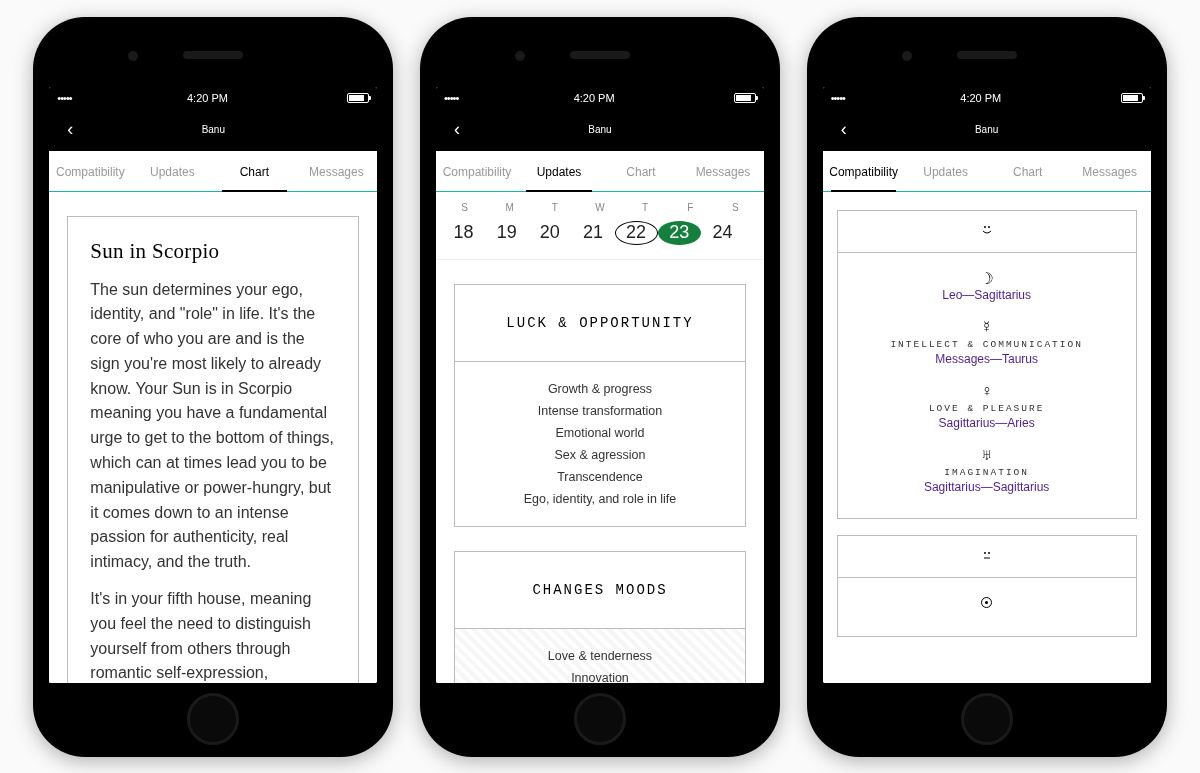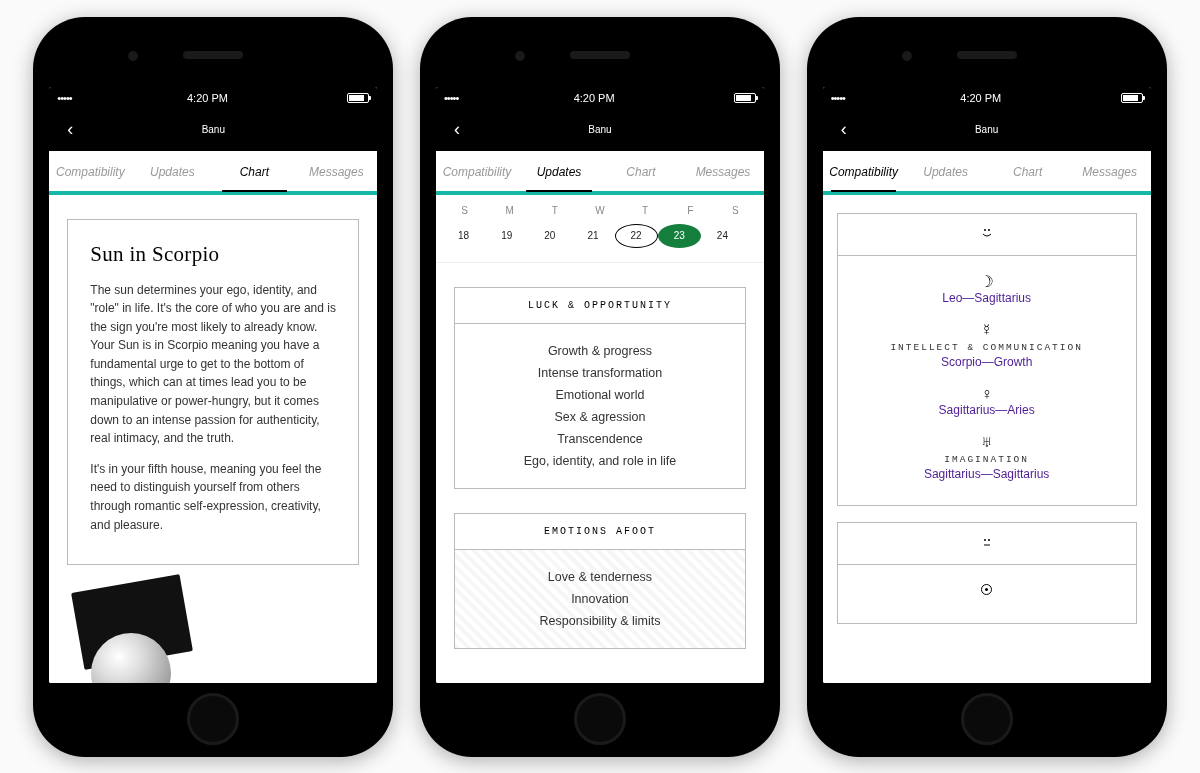--- a/index.html
+++ b/index.html
@@ -115,23 +115,22 @@
     padding: 4px 8px;
   }
   .nav-title {
     width: 100%;
     text-align: center;
     font-size: 10px;
     font-weight: 400;
   }
   .tabs {
     display: flex;
-    border-bottom: 4px solid #14b8a6;
+    border-bottom: 1px solid #14b8a6;
     background: #fff;
-    font-style: italic;
   }
   .tab {
     flex: 1;
     text-align: center;
     padding: 14px 0 12px 0;
     font-size: 12px;
     color: #999;
     cursor: pointer;
     position: relative;
   }
@@ -159,21 +158,21 @@
     padding: 22px 22px 18px 22px;
   }
   .card h2 {
     font-size: 21px;
     font-weight: 400;
     letter-spacing: 0.3px;
     margin-bottom: 14px;
     font-family: Georgia, "Times New Roman", serif;
   }
   .card p {
-    font-size: 12px;
+    font-size: 16px;
     line-height: 1.55;
     color: #333;
     margin-bottom: 12px;
   }
   .illus {
     margin-top: 18px;
     width: 140px;
     height: 130px;
     position: relative;
   }
@@ -200,21 +199,21 @@
     text-align: center;
     padding: 10px 6px 4px 6px;
     font-size: 10px;
     color: #888;
   }
   .weekdays span, .dates span { flex: 1; }
   .dates {
     display: flex;
     text-align: center;
     padding: 4px 20px 14px 6px;
-    font-size: 10px;
+    font-size: 18px;
     color: #222;
     border-bottom: 1px solid #eee;
   }
   .dates span {
     display: flex;
     align-items: center;
     justify-content: center;
   }
   .date-num {
     width: 24px; height: 24px;
@@ -224,23 +223,23 @@
     border-radius: 50%;
   }
   .date-num.outlined { border: 1px solid #000; }
   .date-num.selected { background: #15803d; color: #fff; }
   .section-card {
     margin: 24px 18px 0 18px;
     border: 1px solid #bbb;
   }
   .section-head {
     text-align: center;
-    font-size: 10px;
+    font-size: 14px;
     letter-spacing: 2px;
-    padding: 12px 0;
+    padding: 30px 0;
     border-bottom: 1px solid #bbb;
     font-family: "Courier New", monospace;
   }
   .section-body {
     padding: 16px 0;
     text-align: center;
   }
   .section-body div {
     font-size: 12.5px;
     color: #333;
@@ -396,21 +395,21 @@
             <div class="section-body">
               <div>Growth &amp; progress</div>
               <div>Intense transformation</div>
               <div>Emotional world</div>
               <div>Sex &amp; agression</div>
               <div>Transcendence</div>
               <div>Ego, identity, and role in life</div>
             </div>
           </div>
           <div class="section-card hatched">
-            <div class="section-head">EMOTIONS AFOOT</div>
+            <div class="section-head">CHANGES MOODS</div>
             <div class="section-body">
               <div>Love &amp; tenderness</div>
               <div>Innovation</div>
               <div>Responsibility &amp; limits</div>
             </div>
           </div>
         </div>
     </div>
   </div>
 </div>
@@ -447,24 +446,25 @@
               <path d="M3 8 Q7 12 11 8" stroke="#000" fill="none" stroke-width="1"></path>
             </svg></div>
           <div class="compat-body">
             <div class="compat-item">
               <div class="compat-icon">☽</div>
               <div class="compat-pair">Leo—Sagittarius</div>
             </div>
             <div class="compat-item">
               <div class="compat-icon">☿</div>
               <div class="compat-label">INTELLECT &amp; COMMUNICATION</div>
-              <div class="compat-pair">Scorpio—Growth</div>
+              <div class="compat-pair">Messages—Taurus</div>
             </div>
             <div class="compat-item">
               <div class="compat-icon">♀</div>
+              <div class="compat-label">LOVE &amp; PLEASURE</div>
               <div class="compat-pair">Sagittarius—Aries</div>
             </div>
             <div class="compat-item">
               <div class="compat-icon">♅</div>
               <div class="compat-label">IMAGINATION</div>
               <div class="compat-pair">Sagittarius—Sagittarius</div>
             </div>
           </div>
         </div>
         <div class="compat-card">

